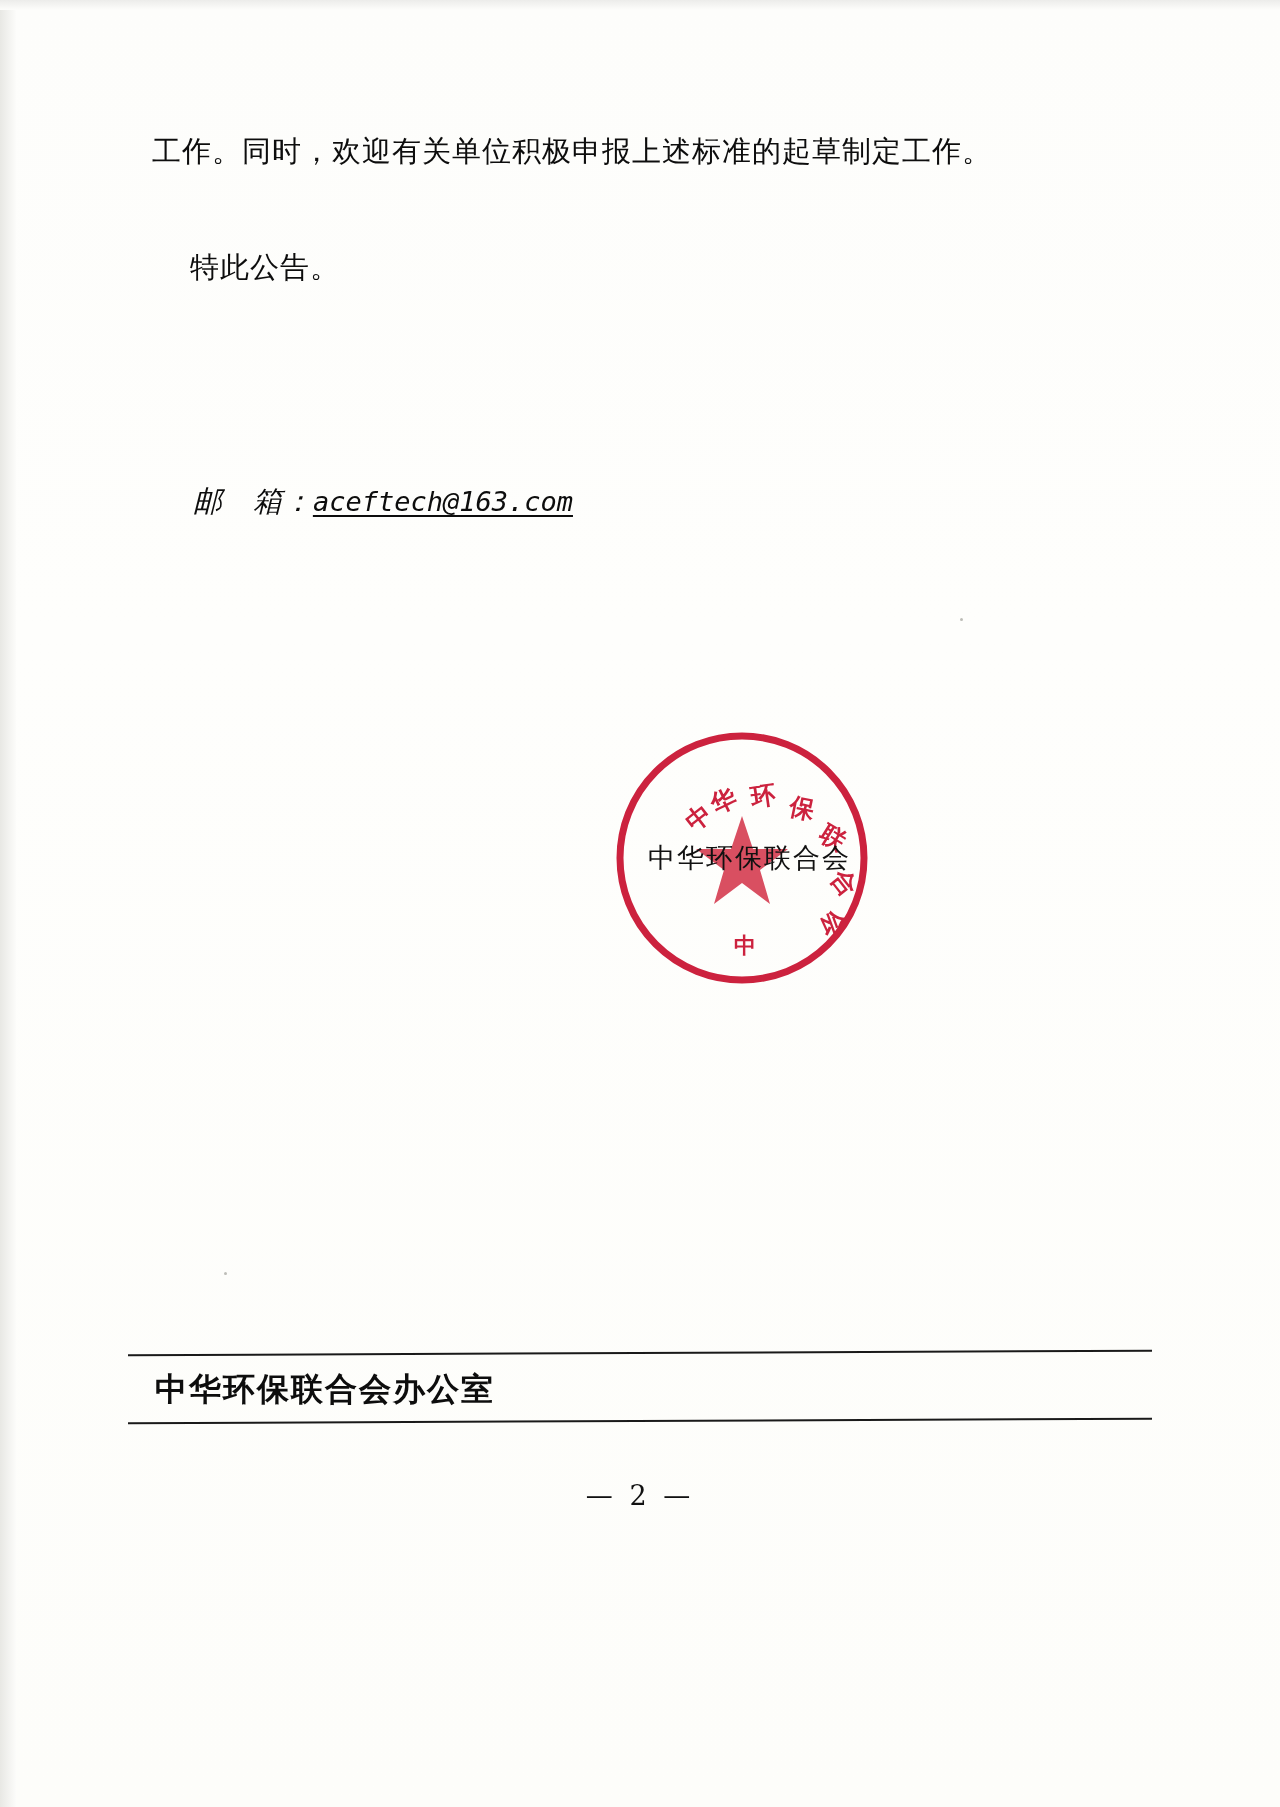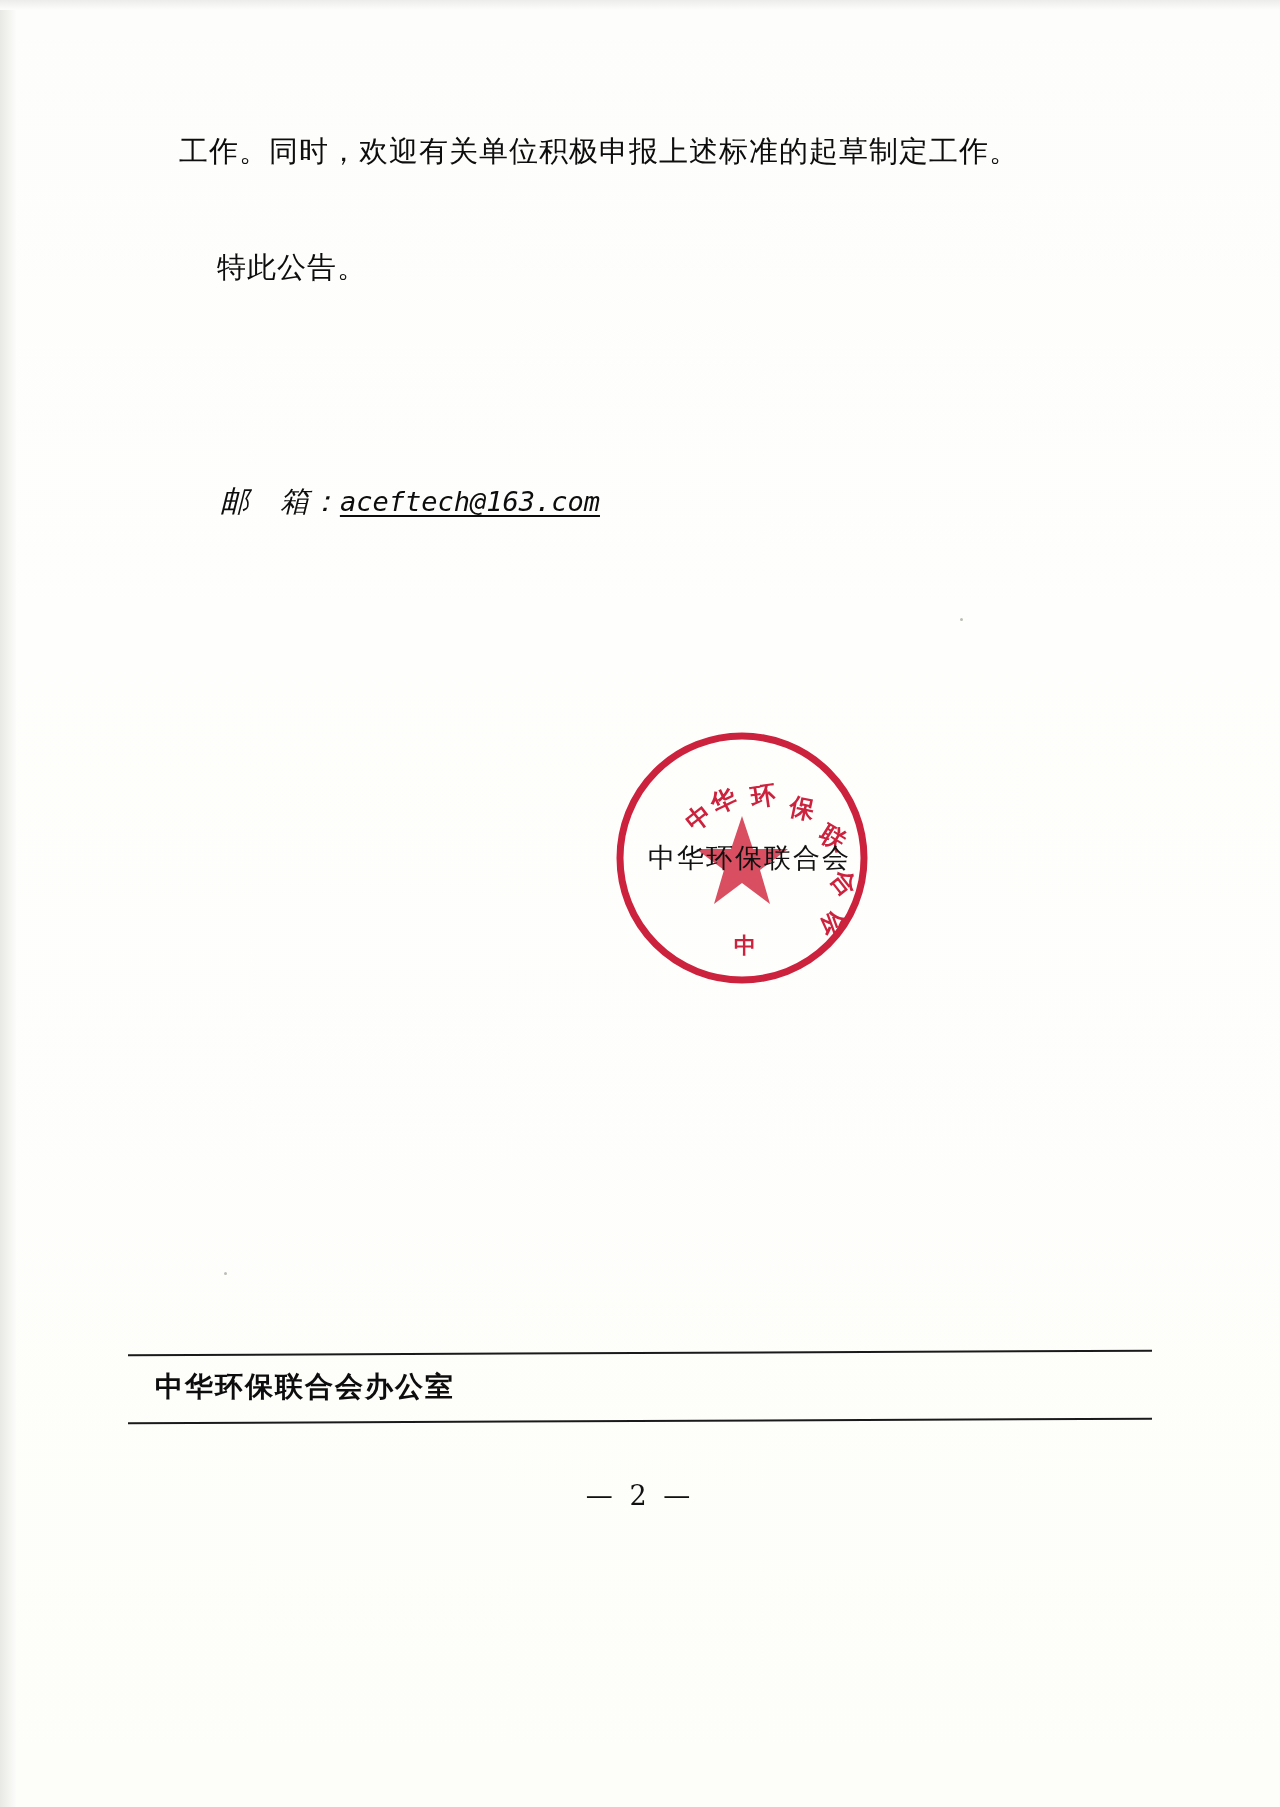--- a/index.html
+++ b/index.html
@@ -34,21 +34,20 @@
   }
 
   .body-text {
     position: absolute;
     font-family: "DejaVu Serif", "Liberation Serif", serif;
     font-size: 29px;
     line-height: 58px;
     letter-spacing: 1px;
     color: #0d0d0d;
     white-space: pre;
-    margin-left: 27px;
   }
 
   .para-1 { left: 152px; top: 122px; width: 960px; white-space: normal; text-align: justify; }
   .para-2 { left: 160px; top: 238px; text-indent: 0; }
   .contact-1 { left: 152px; top: 356px; }
   .contact-2 { left: 152px; top: 414px; font-style: italic; }
   .attach { left: 152px; top: 532px; }
 
   .mono {
     font-family: "DejaVu Sans Mono", "Liberation Mono", monospace;
@@ -94,21 +93,21 @@
     border-top: 2px solid #1a1a1a;
   }
   .footer-rule.top { top: 1352px; transform: rotate(-0.25deg); }
   .footer-rule.bottom { top: 1420px; transform: rotate(-0.25deg); }
 
   .footer-left {
     position: absolute;
     left: 155px;
     top: 1368px;
     font-family: "DejaVu Serif", "Liberation Serif", serif;
-    font-size: 28px;
+    font-size: 32px;
     font-weight: 700;
     letter-spacing: 2px;
     color: #0d0d0d;
   }
   .footer-right {
     position: absolute;
     left: 655px;
     top: 1368px;
     font-family: "DejaVu Serif", "Liberation Serif", serif;
     font-size: 28px;

